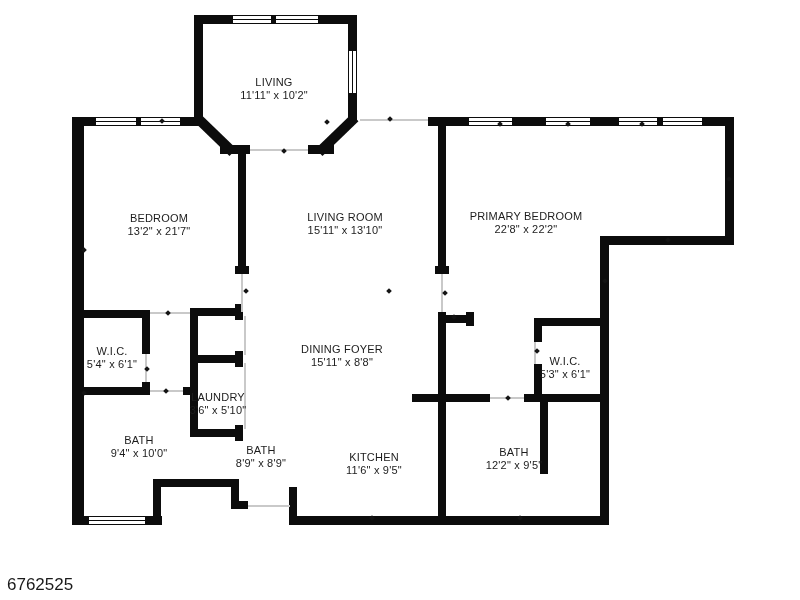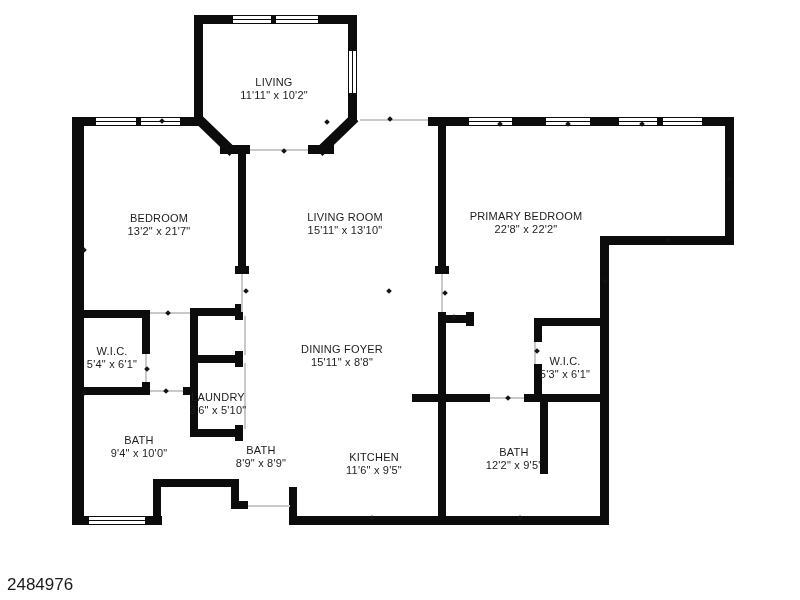--- a/index.html
+++ b/index.html
@@ -166,15 +166,15 @@
   </div>
   <div class="room" style="left:374px;top:451px">
     <div>KITCHEN</div>
     <div>11'6" x 9'5"</div>
   </div>
   <div class="room" style="left:514px;top:446px">
     <div>BATH</div>
     <div>12'2" x 9'5"</div>
   </div>
 
-  <div class="listing-id">2484976</div>
+  <div class="listing-id">6762525</div>
 
 </div>
 
 </body></html>

